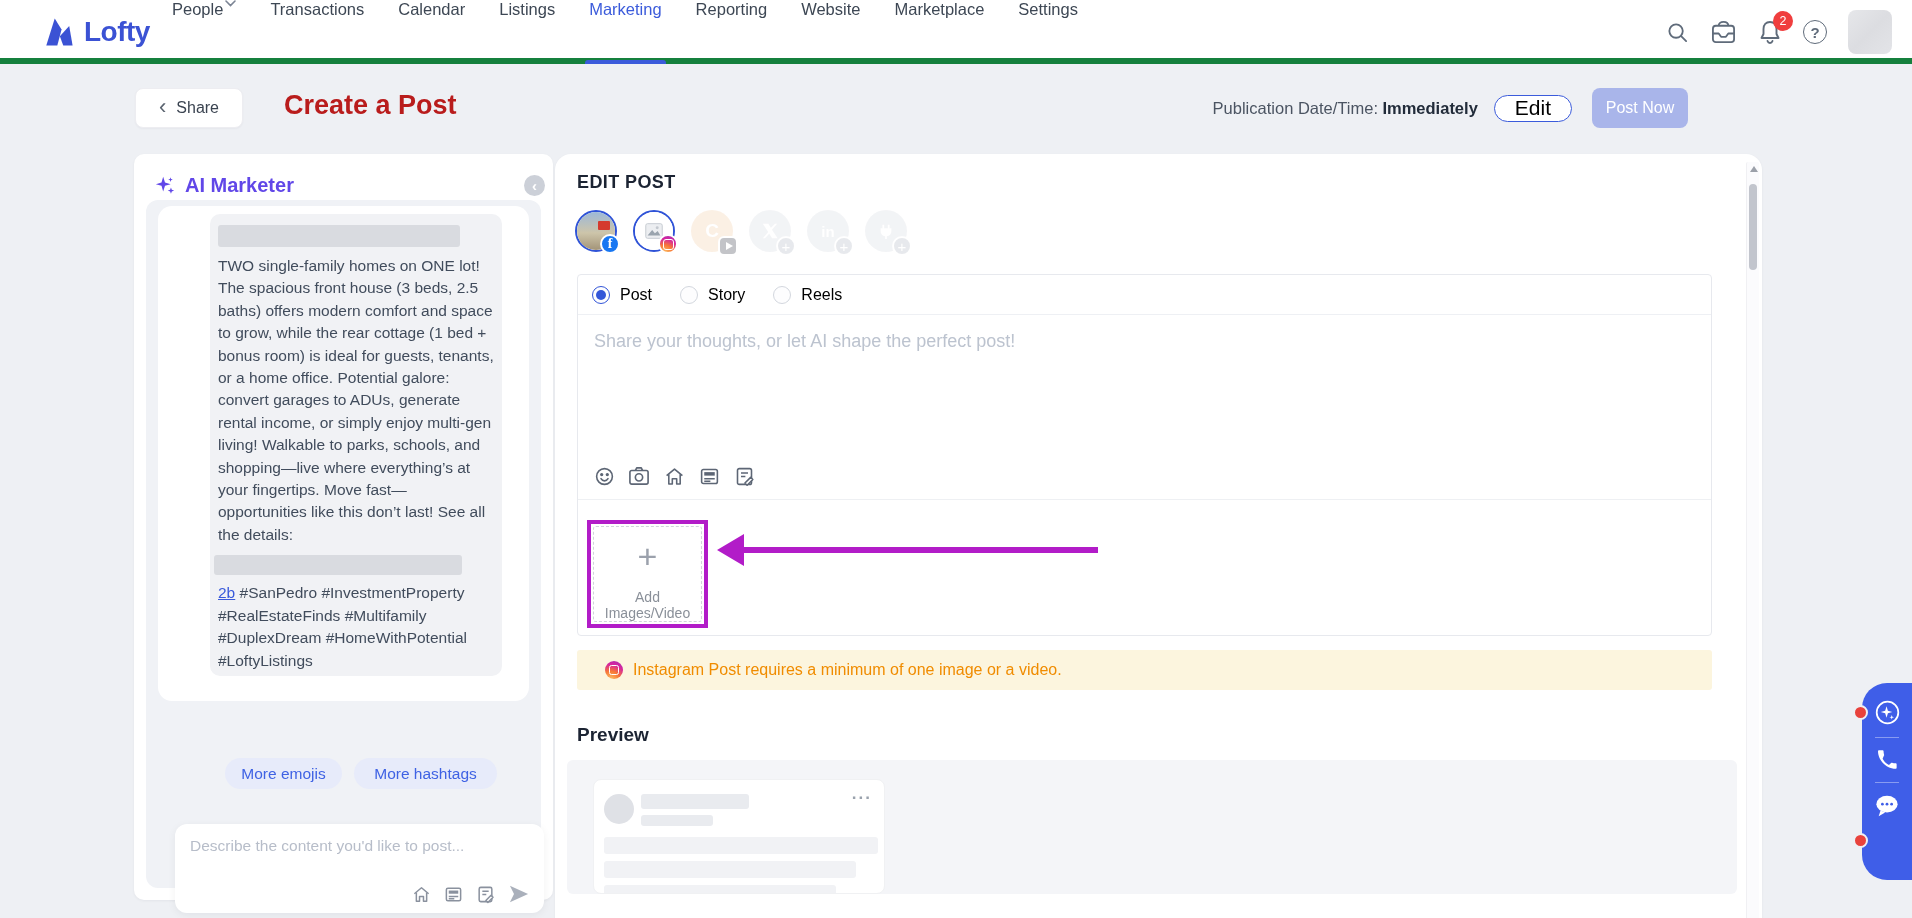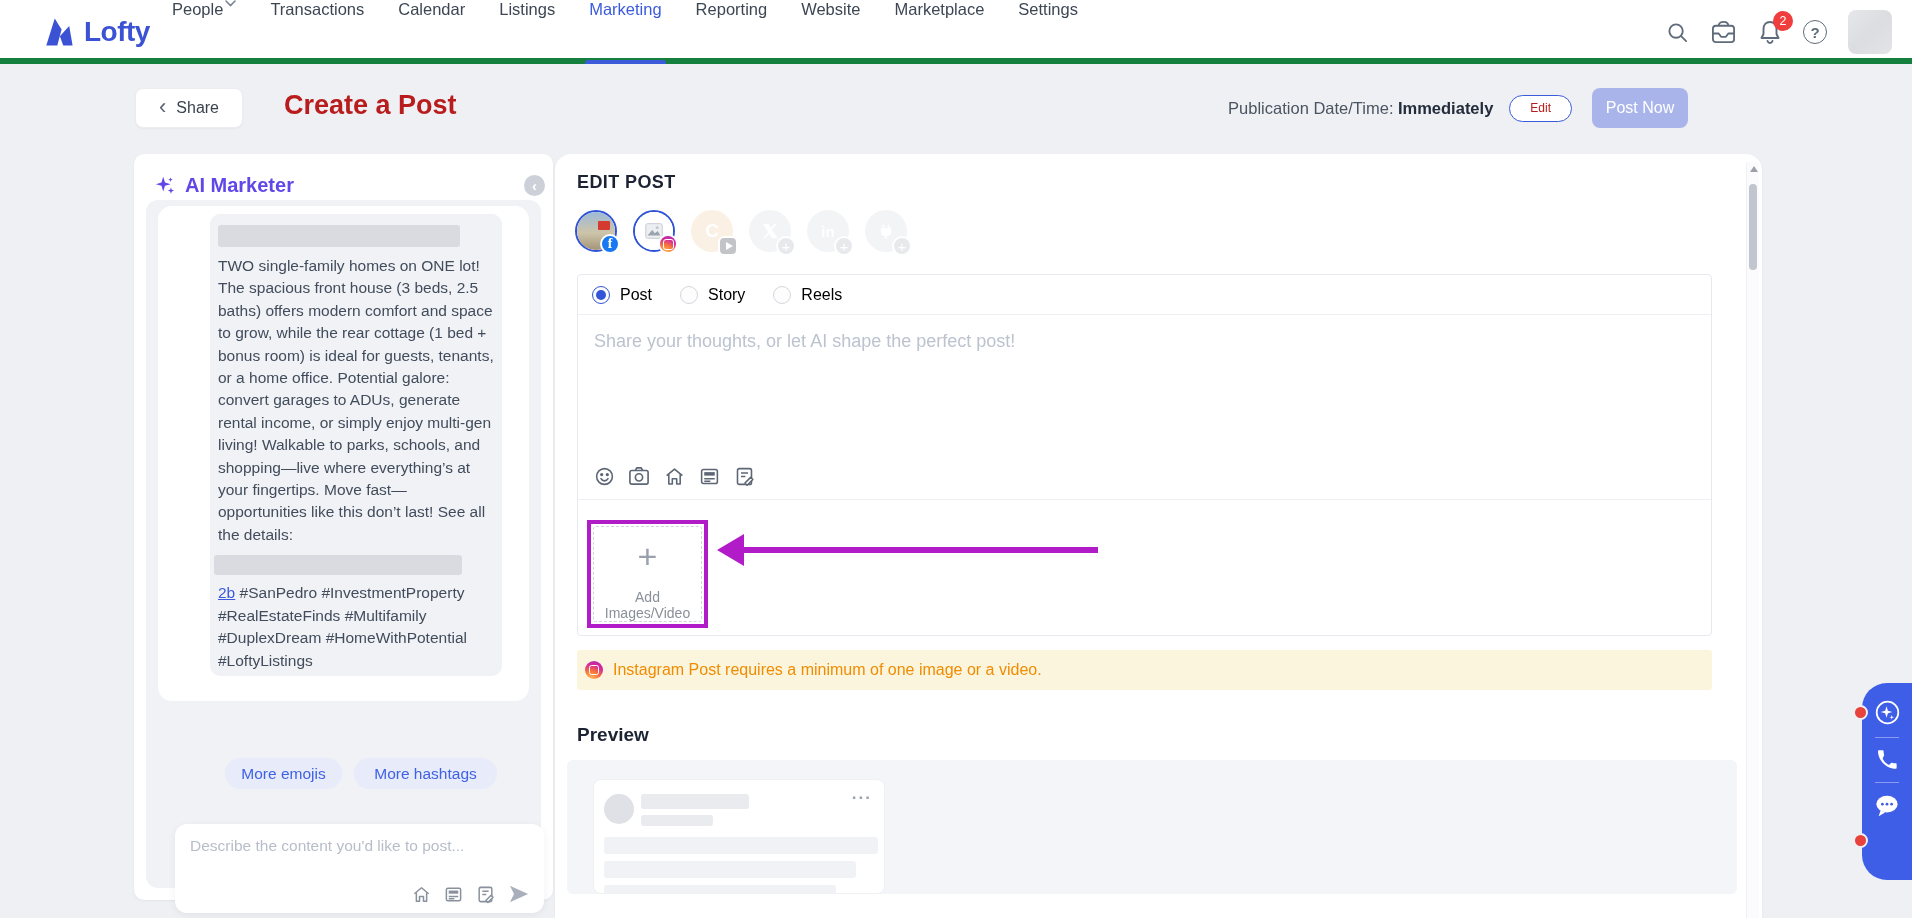--- a/index.html
+++ b/index.html
@@ -21,21 +21,21 @@
   .help-circle { width:24px; height:24px; border:1.8px solid #5f6b7a; border-radius:50%; display:flex; align-items:center; justify-content:center; font-size:15px; font-weight:bold; color:#5f6b7a; }
   .avatar { width:44px; height:44px; border-radius:8px; background:linear-gradient(135deg,#e6e7ea 0%,#dcdde1 50%,#e3e4e8 100%); cursor:pointer; }
 
   
   .back-btn { position:absolute; left:135px; top:88px; width:108px; height:40px; background:#fff; border:1px solid #ededf1; border-radius:8px; display:flex; align-items:center; justify-content:center; gap:10px; font-size:16px; color:#3a4350; cursor:pointer; box-shadow:0 1px 2px rgba(16,24,40,.04); }
   .back-chev { font-size:22px; color:#5b6470; line-height:1; margin-top:-3px; }
   .page-title { position:absolute; left:268px; top:90px; font-size:27px; font-weight:bold; color:#b91c1c;margin-left:16px; }
   .pub-row { position:absolute; right:224px; top:88px; height:40px; display:flex; align-items:center; gap:16px; }
   .pub-label { font-size:16.5px; color:#4b5462;margin-top:28px; }
   .pub-value { font-size:16.5px; font-weight:bold; color:#222c3a; }
-  .edit-btn { height:27px; padding:0 20px; border:1px solid #3b5bdb; border-radius:14px; background:#fff; color:#b91c1c; font-size:12px; display:flex; align-items:center; cursor:pointer; }
+  .edit-btn { height:27px; padding:0 20px; border:1px solid #3b5bdb; border-radius:14px; background:#fff; color:#000000; font-size:21px; display:flex; align-items:center; cursor:pointer; }
   .post-now-btn { position:absolute; right:224px; top:88px; width:96px; height:40px; background:#a9b5ea; border:none; border-radius:8px; color:#fff; font-size:16px; display:flex; align-items:center; justify-content:center; cursor:pointer; }
   .pub-row { right:340px; }
 
   
   .panel { position:absolute; left:134px; top:154px; width:419px; height:746px; background:#fff; border-radius:10px; box-shadow:0 1px 3px rgba(16,24,40,.05); }
   .panel-head { position:absolute; left:20px; top:20px; display:flex; align-items:center; gap:9px; }
   .ai-title { font-size:20px; font-weight:bold; color:#6147e8; }
   .collapse-btn { position:absolute; right:8px; top:21px; width:21px; height:21px; border-radius:50%; background:#ccd0d8; color:#fff; font-size:15px; font-weight:bold; display:flex; align-items:center; justify-content:center; cursor:pointer; }
   .panel-inner { position:absolute; left:12px; top:46px; width:395px; height:688px; background:#f0f2f6; border-radius:12px; }
   .chat-box { position:absolute; left:12px; top:6px; width:371px; height:495px; background:#fff; border-radius:14px; overflow:hidden; }
@@ -86,21 +86,21 @@
   .tool-row { position:absolute; left:13px; top:188px; display:flex; align-items:center; gap:9px; }
   .tool-ic { width:26px; height:26px; display:flex; align-items:center; justify-content:center; color:#5d6675; cursor:pointer; }
   .tool-div { position:absolute; left:0; right:0; top:224px; height:1px; background:#eef0f3; }
   .add-box { position:absolute; left:15px; top:251px; width:109px; height:96px; border:1px dashed #d0d4db; border-radius:3px; background:#fff; cursor:pointer; }
   .add-plus { position:absolute; left:0; right:0; top:12px; text-align:center; font-size:34px; font-weight:300; color:#9ba1ac; line-height:1; }
   .add-label { position:absolute; left:0; right:0; top:62px; text-align:center; font-size:14px; color:#8a9099; }
   .anno-rect { position:absolute; left:9px; top:245px; width:121px; height:108px; border:4px solid #b21cc8; z-index:5; pointer-events:none; }
   .anno-head { position:absolute; left:139px; top:259px; width:0; height:0; border-top:16px solid transparent; border-bottom:16px solid transparent; border-right:27px solid #b21cc8; z-index:5; }
   .anno-line { position:absolute; left:164px; top:272px; width:356px; height:6px; background:#b21cc8; z-index:5; }
 
-  .warn-bar { position:absolute; left:22px; top:496px; width:1135px; height:40px; background:#fcf5de; border-radius:3px; display:flex; align-items:center; padding-left:8px; gap:10px; }
+  .warn-bar { position:absolute; left:22px; top:496px; width:1135px; height:40px; background:#fcf5de; border-radius:3px; display:flex; align-items:center; padding-left:28px; gap:10px; }
   .warn-ig { width:18px; height:18px; border-radius:50%; background:radial-gradient(circle at 30% 107%, #fdc468 0%, #f77737 40%, #d6249f 70%, #9b36b7 100%); display:flex; align-items:center; justify-content:center; }
   .warn-ig::after { content:""; width:8px; height:8px; border:1.5px solid #fff; border-radius:2.5px; }
   .warn-text { font-size:16px; color:#f08c00; }
 
   .preview-title { position:absolute; left:22px; top:570px; font-size:19px; font-weight:bold; color:#1c2433; }
   .preview-zone { position:absolute; left:12px; top:606px; width:1170px; height:134px; background:#f4f5f8; border-radius:6px; }
   .preview-card { position:absolute; left:26px; top:19px; width:292px; height:115px; background:#fff; border:1px solid #f0f1f3; border-radius:8px; overflow:hidden; }
   .pv-avatar { position:absolute; left:10px; top:14px; width:30px; height:30px; border-radius:50%; background:#dfe1e6; }
   .pv-bar { position:absolute; background:#e9ebef; border-radius:3px; }
   .pv-name { left:47px; top:14px; width:108px; height:15px; }

